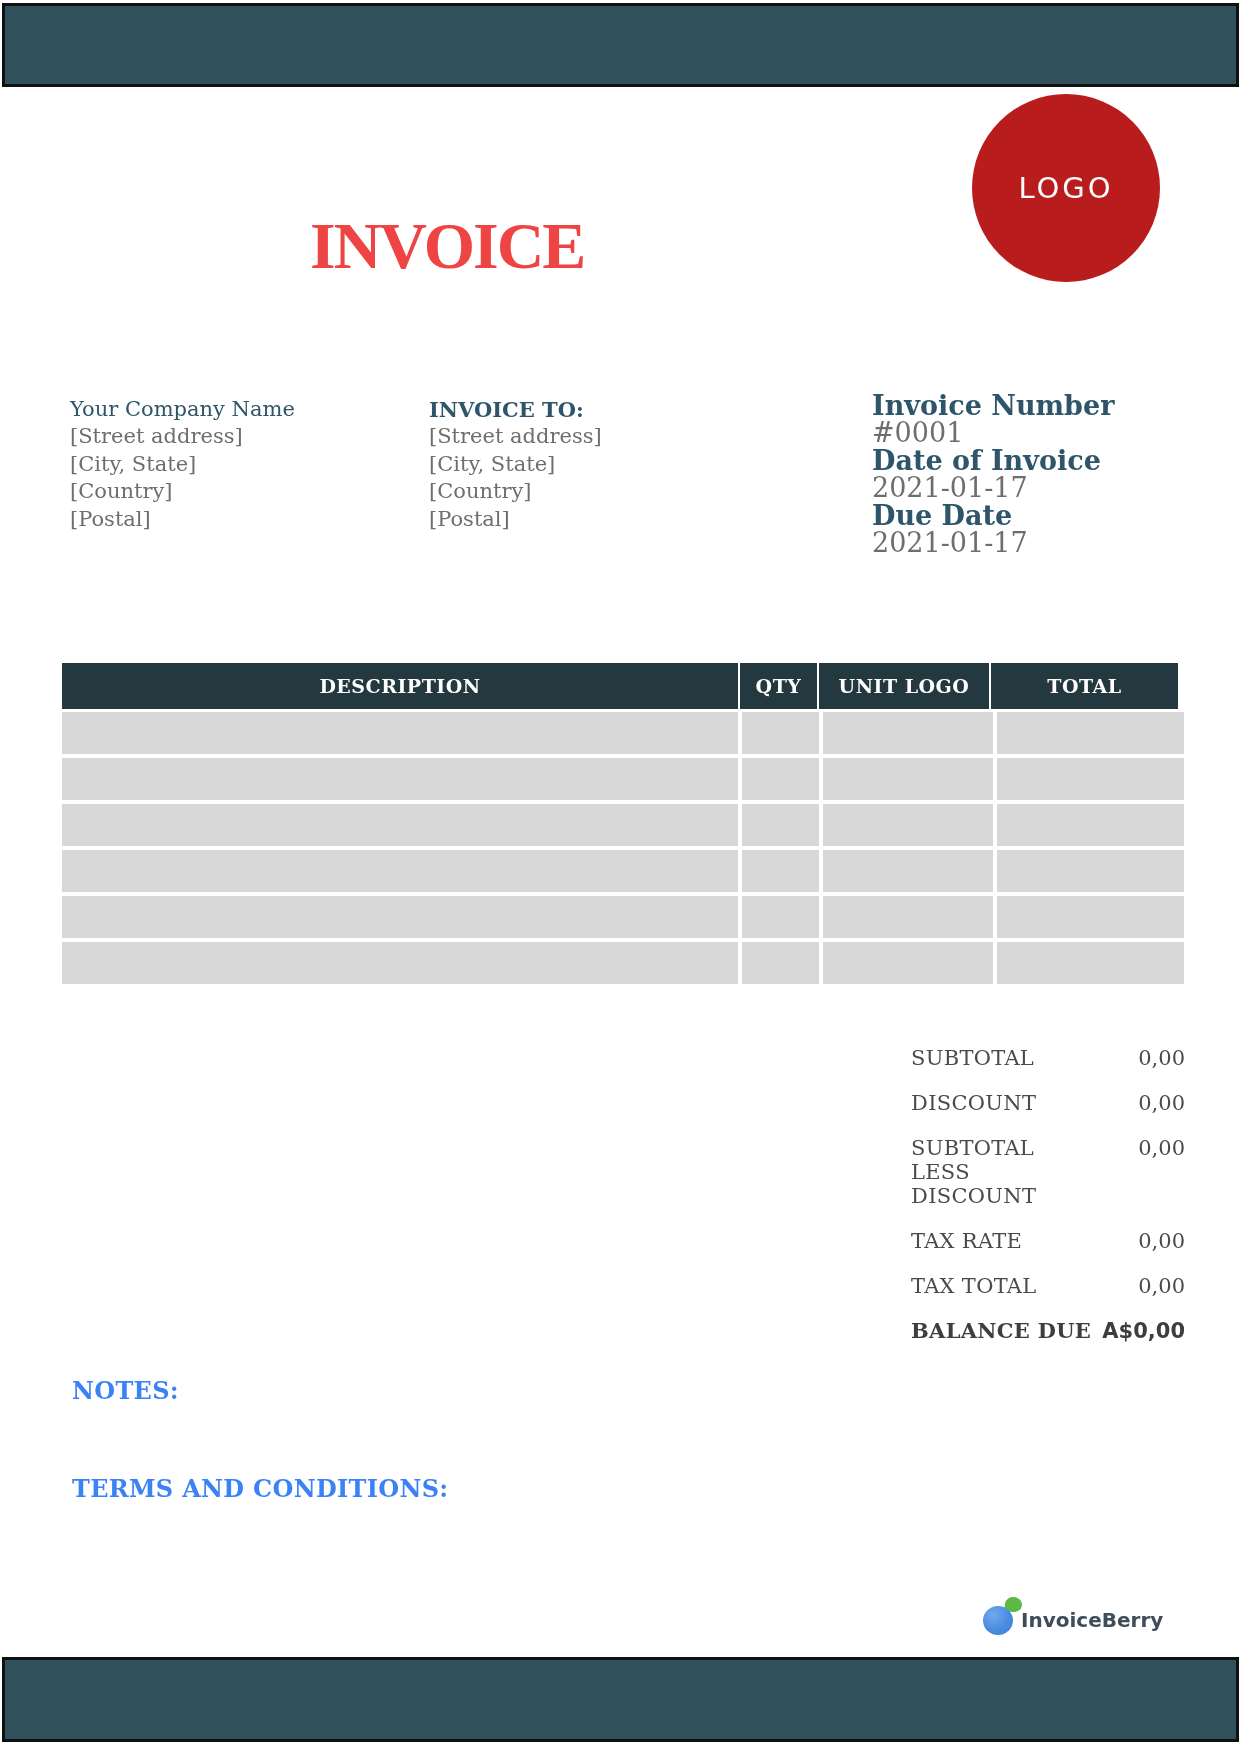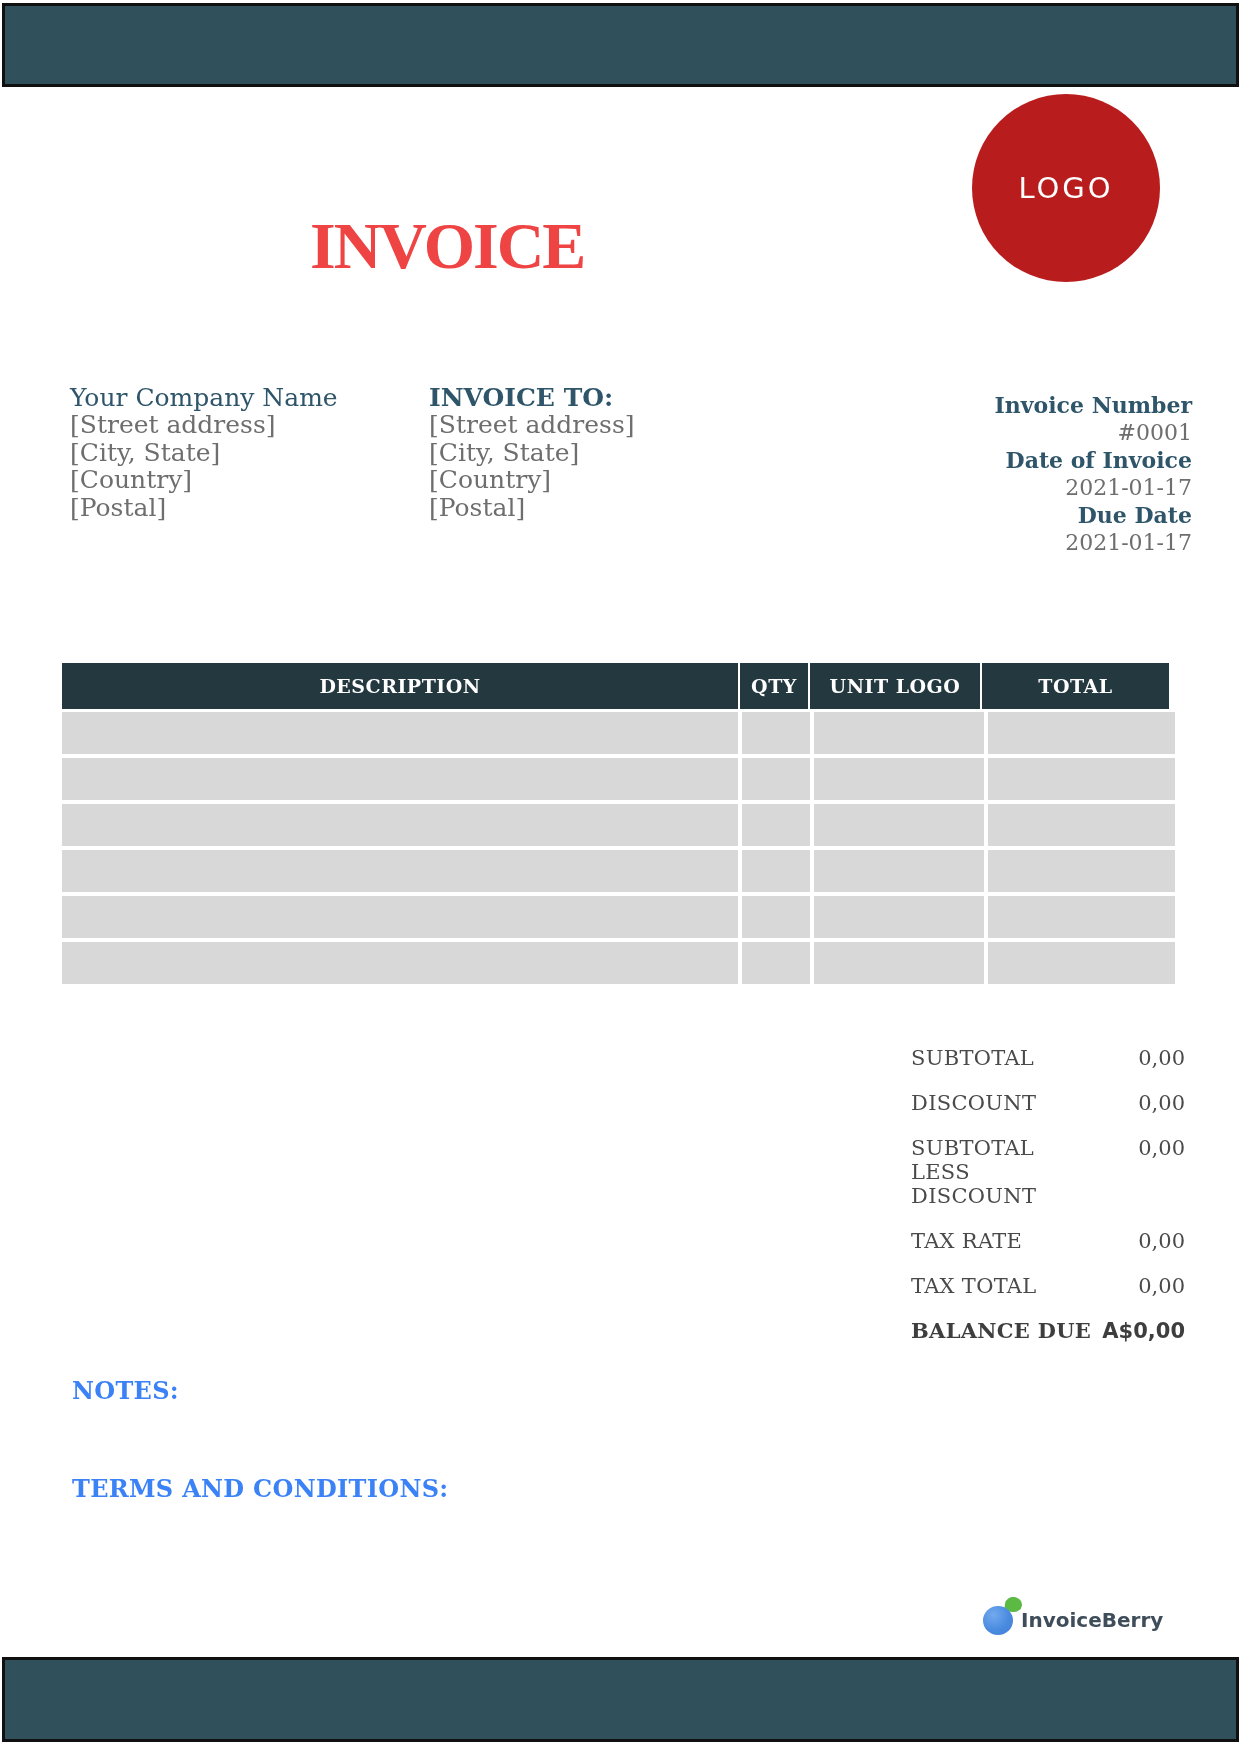--- a/index.html
+++ b/index.html
@@ -19,41 +19,41 @@
   }
   
   .logo-circle{
     position:absolute;left:972px;top:94px;width:188px;height:188px;border-radius:50%;
     background:#b91c1c;display:flex;align-items:center;justify-content:center;
   }
   .logo-circle span{
     font-family:"DejaVu Sans", sans-serif;color:#fdfdfd;font-size:29px;letter-spacing:3px;
   }
   
-  .addr{position:absolute;top:384px;font-size:25px;line-height:27.4px;color:#6e6e6e;}
+  .addr{position:absolute;top:396px;font-size:21px;line-height:27.4px;color:#6e6e6e;}
   .addr.from{left:70px;width:300px;}
   .addr.to{left:429px;width:320px;}
   .addr .head{color:#2e5569;}
   .addr .head.bold{font-weight:700;}
   .addr .dark{color:#3e3e3e;}
-  .meta{position:absolute;top:392px;right:49px;width:320px;text-align:right;
-        font-size:22px;line-height:27.4px;}
+  .meta{position:absolute;top:392px;right:49px;width:320px;
+        font-size:27px;line-height:27.4px;}
   .meta .m-label{color:#2e5569;font-weight:700;}
   .meta .m-value{color:#6e6e6e;}
   
   .items{position:absolute;left:62px;top:663px;width:1130px;}
   .items .hrow{display:flex;gap:2px;margin-bottom:3px;}
   .items .hcell{
     background:#24383f;height:46px;display:flex;align-items:center;justify-content:center;
     color:#ffffff;font-weight:700;font-size:19px;letter-spacing:0.5px;
   }
   .items .brow{display:flex;gap:4px;margin-bottom:4px;}
   .items .bcell{background:#d8d8d8;height:42px;}
   .col-desc{width:676px;flex:none;}
-  .col-qty{width:68px;flex:none;}
+  .col-qty{width:77px;flex:none;}
   .col-unit{width:170px;flex:none;}
   .col-total{width:187px;flex:none;}
   
   .totals{position:absolute;left:911px;top:1046px;width:274px;font-size:21px;color:#4a4a4a;}
   .total-row{display:flex;justify-content:space-between;margin-bottom:21px;line-height:24px;}
   .total-row .t-label{width:135px;letter-spacing:0.3px;}
   .total-row .t-value{text-align:right;}
   .total-row.balance .t-label{font-weight:700;white-space:nowrap;color:#3e3e3e;}
   .total-row.balance .t-value{
     font-family:"DejaVu Sans", sans-serif;font-weight:700;color:#3e3e3e;

